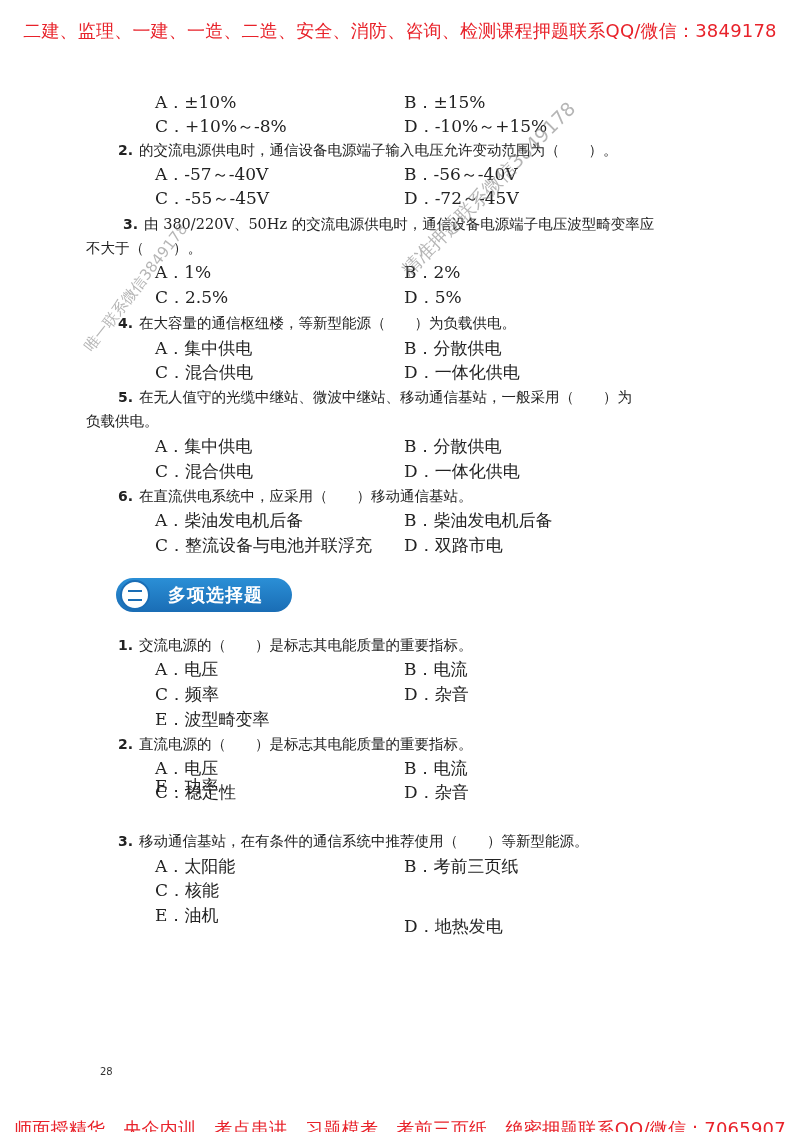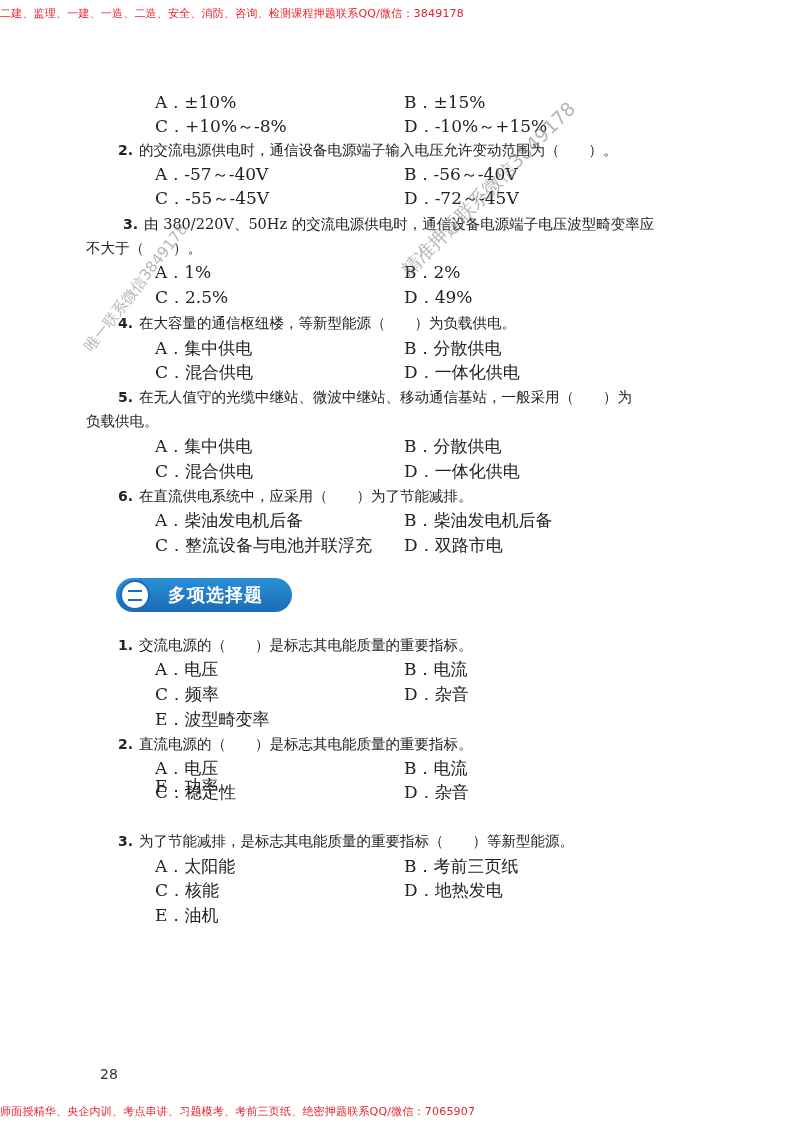--- a/index.html
+++ b/index.html
@@ -1,32 +1,32 @@
 <!DOCTYPE html>
 <html><head>
 <meta charset="utf-8">
 <style>
   html, body { margin:0; padding:0; background:#ffffff; }
   body { width:800px; height:1132px; position:relative; overflow:hidden;
          font-family:"DejaVu Serif", "Liberation Serif", serif; color:#222; }
-  .banner { position:absolute; left:0; width:800px; text-align:left; color:#e8222a;
-            font-family:"DejaVu Sans", "Liberation Sans", sans-serif; font-size:11px; letter-spacing:0.2px; }
+  .banner { position:absolute; left:0; width:800px; text-align:center; color:#e8222a;
+            font-family:"DejaVu Sans", "Liberation Sans", sans-serif; font-size:18px; letter-spacing:0.2px;margin-top:13px; }
   .banner.top { top:6px; }
   .banner.bottom { top:1104px; }
   .line { position:absolute; font-size:14.5px; white-space:nowrap; line-height:20px; }
   .opt { position:absolute; font-size:17px; white-space:nowrap; line-height:20px;margin-left:7px; }
   .qnum { font-family:"DejaVu Sans", "Liberation Sans", sans-serif; font-weight:bold; font-size:14px; margin-right:6px; }
   .section { position:absolute; left:116px; top:578px; width:176px; height:34px; border-radius:17px;
              background:linear-gradient(#2b8fd6,#1a6db5); }
   .section .circle { position:absolute; left:4px; top:2px; width:30px; height:30px; border-radius:50%;
                      background:#fff; border:2px solid #1a6db5; box-sizing:border-box; }
   .section .circle span { position:absolute; left:6px; right:6px; height:2px; background:#1a6db5; }
   .section .title { position:absolute; left:52px; top:5px; color:#fff; font-size:18px;
                     font-family:Liberation Serif, serif; font-weight:bold; letter-spacing:1px; }
-  .page-num { position:absolute; left:100px; top:1066px; font-size:14px;
+  .page-num { position:absolute; left:100px; top:1066px; font-size:10px;
               font-family:"DejaVu Sans", "Liberation Sans", sans-serif; color:#333; }
   .wm { position:absolute; color:rgba(120,120,120,0.55); font-family:"DejaVu Sans", sans-serif;
         font-size:19px; white-space:nowrap; transform-origin:left center; }
 </style>
 </head>
 <body>
 
 <div class="banner top">二建、监理、一建、一造、二造、安全、消防、咨询、检测课程押题联系QQ/微信：3849178</div>
 
 <div class="opt" style="left:148px;top:92px">A．±10%</div>
@@ -42,41 +42,41 @@
 <div class="opt" style="left:148px;top:188px">C．-55～-45V</div>
 <div class="opt" style="left:397px;top:188px">D．-72～-45V</div>
 
 <div class="line" style="left:123px;top:214px">
   <span class="qnum">3.</span><span>由 380/220V、50Hz 的交流电源供电时，通信设备电源端子电压波型畸变率应</span>
 </div>
 <div class="line" style="left:86px;top:238px">不大于（　　）。</div>
 <div class="opt" style="left:148px;top:262px">A．1%</div>
 <div class="opt" style="left:397px;top:262px">B．2%</div>
 <div class="opt" style="left:148px;top:287px">C．2.5%</div>
-<div class="opt" style="left:397px;top:287px">D．49%</div>
+<div class="opt" style="left:397px;top:287px">D．5%</div>
 
 <div class="line" style="left:118px;top:313px">
   <span class="qnum">4.</span><span>在大容量的通信枢纽楼，等新型能源（　　）为负载供电。</span>
 </div>
 <div class="opt" style="left:148px;top:338px">A．集中供电</div>
 <div class="opt" style="left:397px;top:338px">B．分散供电</div>
 <div class="opt" style="left:148px;top:362px">C．混合供电</div>
 <div class="opt" style="left:397px;top:362px">D．一体化供电</div>
 
 <div class="line" style="left:118px;top:387px">
   <span class="qnum">5.</span><span>在无人值守的光缆中继站、微波中继站、移动通信基站，一般采用（　　）为</span>
 </div>
 <div class="line" style="left:86px;top:411px">负载供电。</div>
 <div class="opt" style="left:148px;top:436px">A．集中供电</div>
 <div class="opt" style="left:397px;top:436px">B．分散供电</div>
 <div class="opt" style="left:148px;top:461px">C．混合供电</div>
 <div class="opt" style="left:397px;top:461px">D．一体化供电</div>
 
 <div class="line" style="left:118px;top:486px">
-  <span class="qnum">6.</span><span>在直流供电系统中，应采用（　　）为了节能减排。</span>
+  <span class="qnum">6.</span><span>在直流供电系统中，应采用（　　）移动通信基站。</span>
 </div>
 <div class="opt" style="left:148px;top:510px">A．柴油发电机后备</div>
 <div class="opt" style="left:397px;top:510px">B．柴油发电机后备</div>
 <div class="opt" style="left:148px;top:535px">C．整流设备与电池并联浮充</div>
 <div class="opt" style="left:397px;top:535px">D．双路市电</div>
 
 <div class="section">
   <div class="circle">
     <span style="top:8px"></span>
       <span style="top:17px"></span>
@@ -96,26 +96,26 @@
 <div class="line" style="left:118px;top:734px">
   <span class="qnum">2.</span><span>直流电源的（　　）是标志其电能质量的重要指标。</span>
 </div>
 <div class="opt" style="left:148px;top:758px">A．电压</div>
 <div class="opt" style="left:397px;top:758px">B．电流</div>
 <div class="opt" style="left:148px;top:782px">C．稳定性</div>
 <div class="opt" style="left:397px;top:782px">D．杂音</div>
 <div class="opt" style="left:148px;top:776px">E．功率</div>
 
 <div class="line" style="left:118px;top:831px">
-  <span class="qnum">3.</span><span>为了节能减排，是标志其电能质量的重要指标（　　）等新型能源。</span>
+  <span class="qnum">3.</span><span>移动通信基站，在有条件的通信系统中推荐使用（　　）等新型能源。</span>
 </div>
 <div class="opt" style="left:148px;top:856px">A．太阳能</div>
 <div class="opt" style="left:397px;top:856px">B．考前三页纸</div>
 <div class="opt" style="left:148px;top:880px">C．核能</div>
-<div class="opt" style="left:397px;top:880px">D．地热发电</div>
+<div class="opt" style="left:397px;top:916px">D．地热发电</div>
 <div class="opt" style="left:148px;top:905px">E．油机</div>
 
 <div class="wm" style="left:405px;top:260px;transform:rotate(-45deg);">精准押题联系微信3849178</div>
 <div class="wm" style="left:88px;top:340px;transform:rotate(-52deg);font-size:15px;">唯一联系微信3849178</div>
 
 <div class="page-num">28</div>
 
 <div class="banner bottom">师面授精华、央企内训、考点串讲、习题模考、考前三页纸、绝密押题联系QQ/微信：7065907</div>
 
 </body></html>

